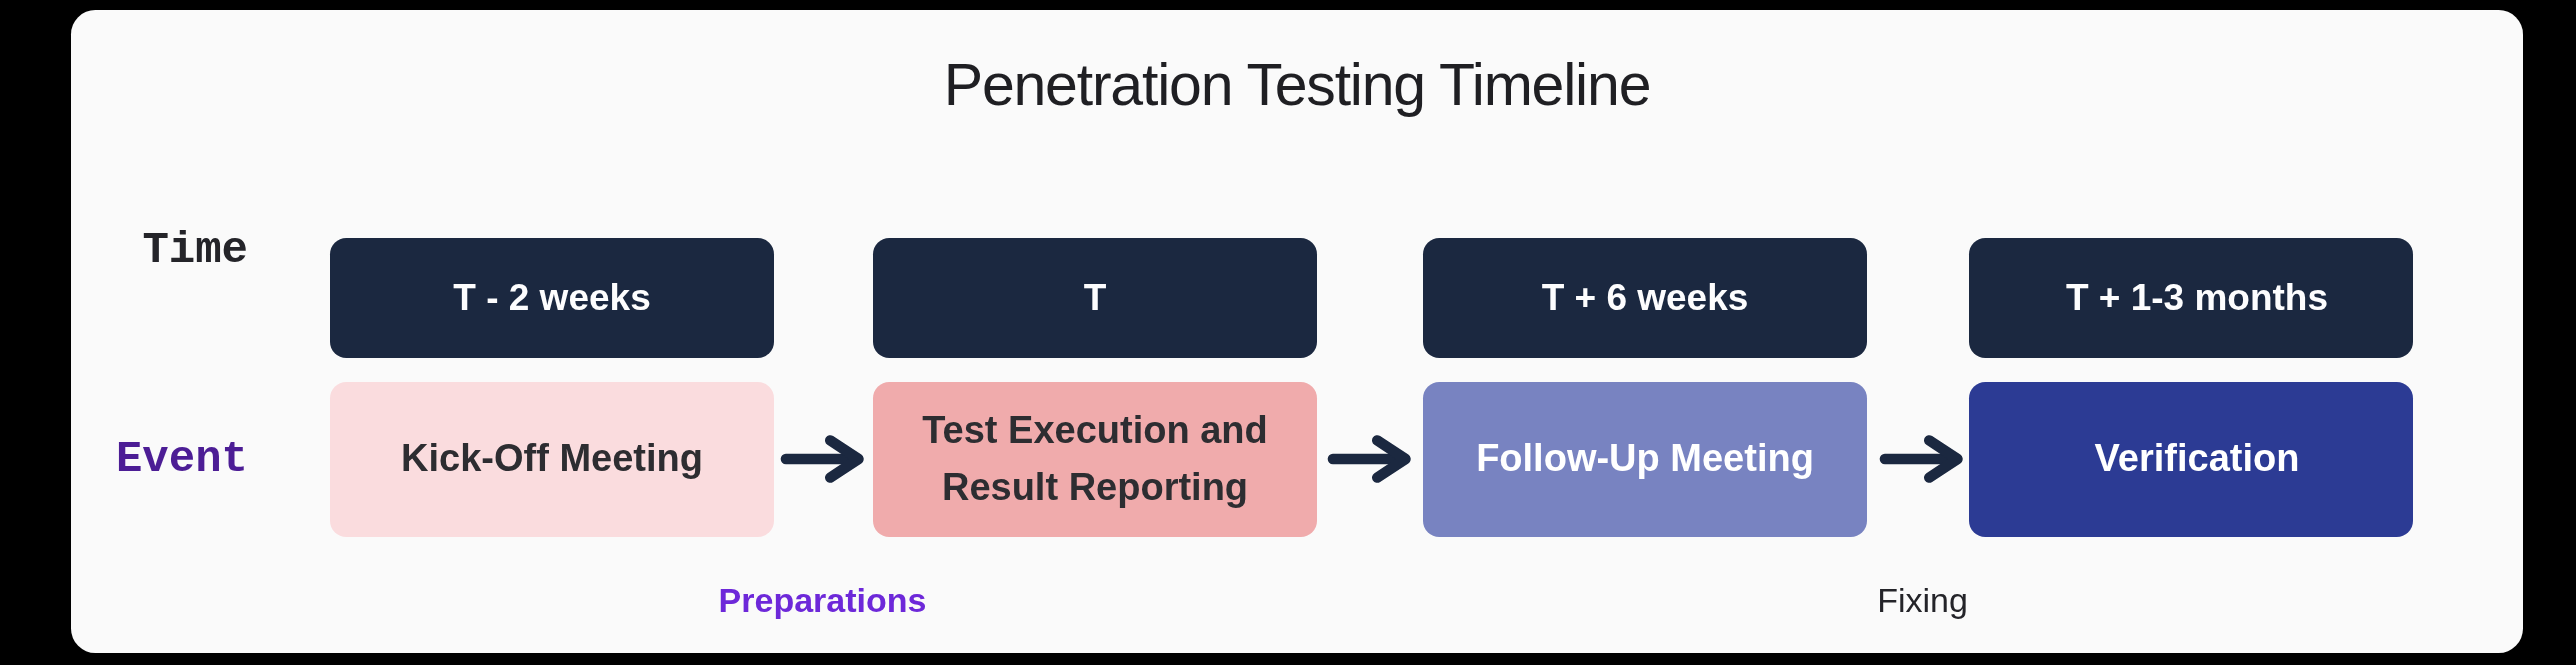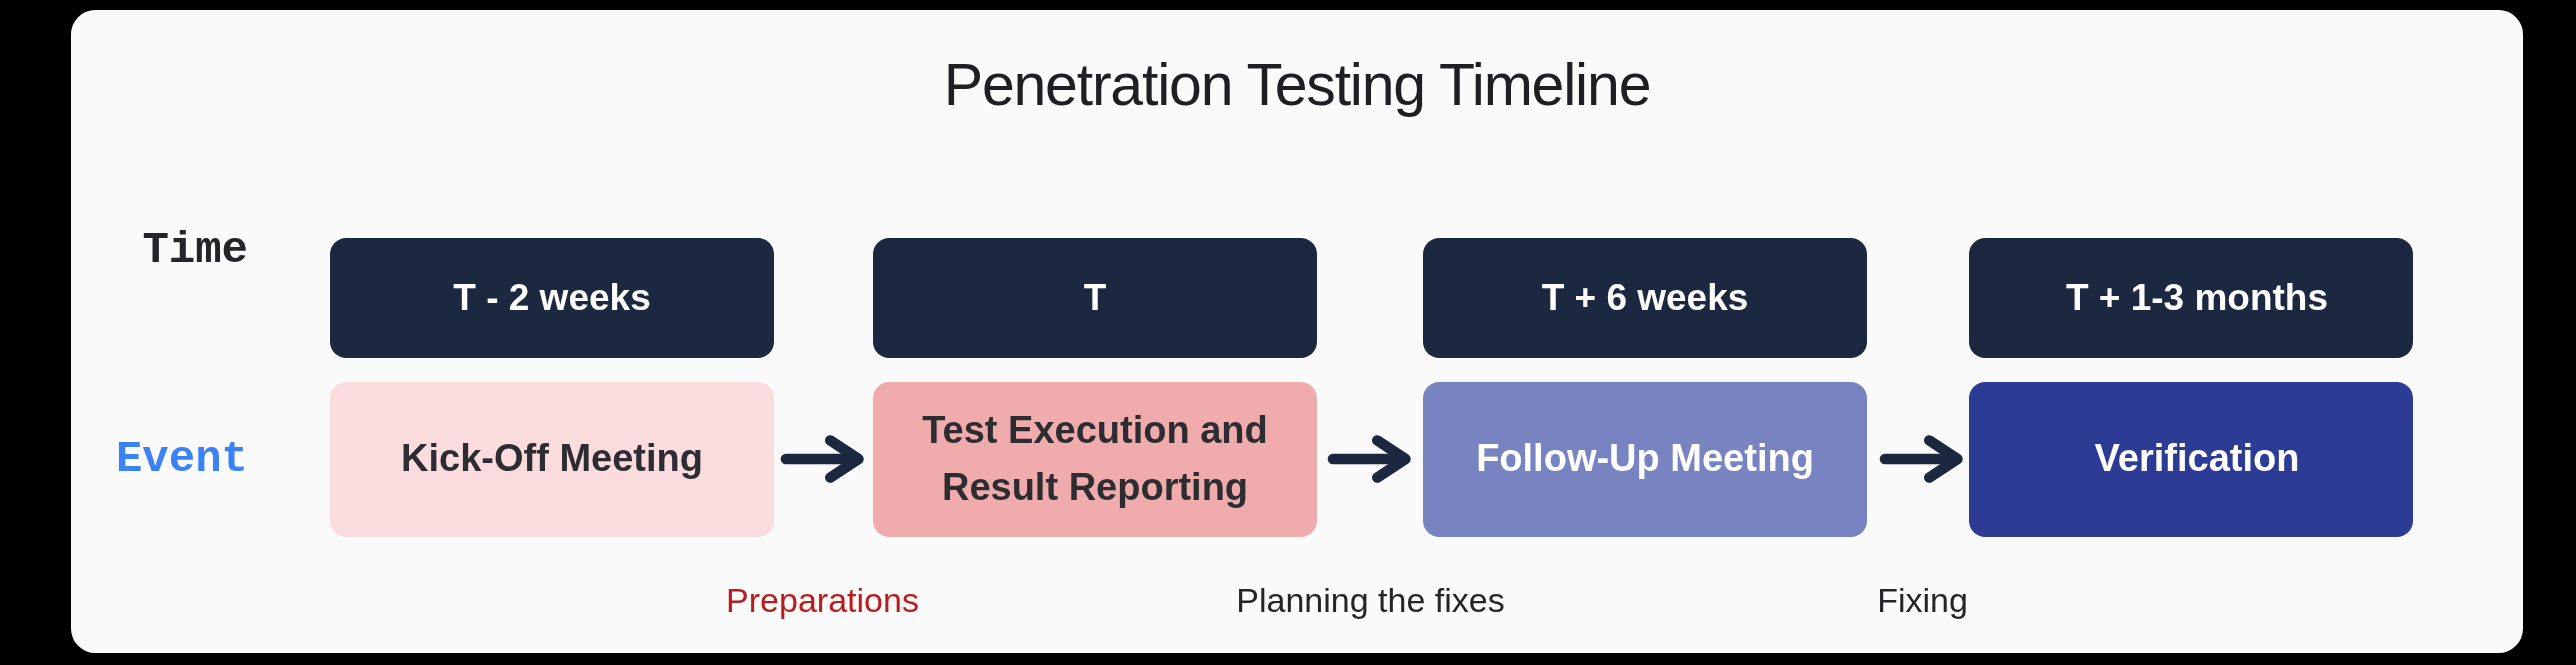--- a/index.html
+++ b/index.html
@@ -74,21 +74,21 @@
     <div class="box time-box c2" style="background-color: rgb(27, 40, 64); color: rgb(253, 253, 254);">
       <span class="box-text">T</span>
     </div>
     <div class="box time-box c3" style="background-color: rgb(27, 40, 64); color: rgb(253, 253, 254);">
       <span class="box-text">T + 6 weeks</span>
     </div>
     <div class="box time-box c4" style="background-color: rgb(27, 40, 64); color: rgb(253, 253, 254);">
       <span class="box-text">T + 1-3 months</span>
     </div>
 
-    <div class="row-label event" style="color: #3b82f6;">Event</div>
+    <div class="row-label event" style="color: #4c1d95;">Event</div>
 
     <div class="box event-box c1" style="background-color: rgb(250, 220, 222); color: rgb(45, 45, 49);">
       <span class="box-text">Kick-Off Meeting</span>
     </div>
     <div class="box event-box c2" style="background-color: rgb(240, 171, 172); color: rgb(45, 45, 49);">
       <span class="box-text">Test Execution and Result Reporting</span>
     </div>
     <div class="box event-box c3" style="background-color: rgb(120, 131, 193); color: rgb(255, 255, 255);">
       <span class="box-text">Follow-Up Meeting</span>
     </div>
@@ -108,19 +108,18 @@
         <path d="M62 8 L97 31 L62 54"></path>
       </svg>
     </div>
     <div class="arrow a3" style="color: rgb(27, 40, 64);">
       <svg viewBox="0 0 106 62" fill="none" stroke="currentColor" stroke-width="13" stroke-linecap="round" stroke-linejoin="round">
         <path d="M7 31 H88"></path>
         <path d="M62 8 L97 31 L62 54"></path>
       </svg>
     </div>
 
-    <div class="phase ph1" style="color: #b91c1c;">Preparations</div>
-    <div class="phase ph2" style="color: rgb(36, 36, 41);">Planning the fixes</div>
+    <div class="phase ph1" style="color: #6d28d9; font-weight: bold;">Preparations</div>
     <div class="phase ph3" style="color: rgb(36, 36, 41);">Fixing</div>
 
   </div>
 </div>
 
 
 </body></html>

